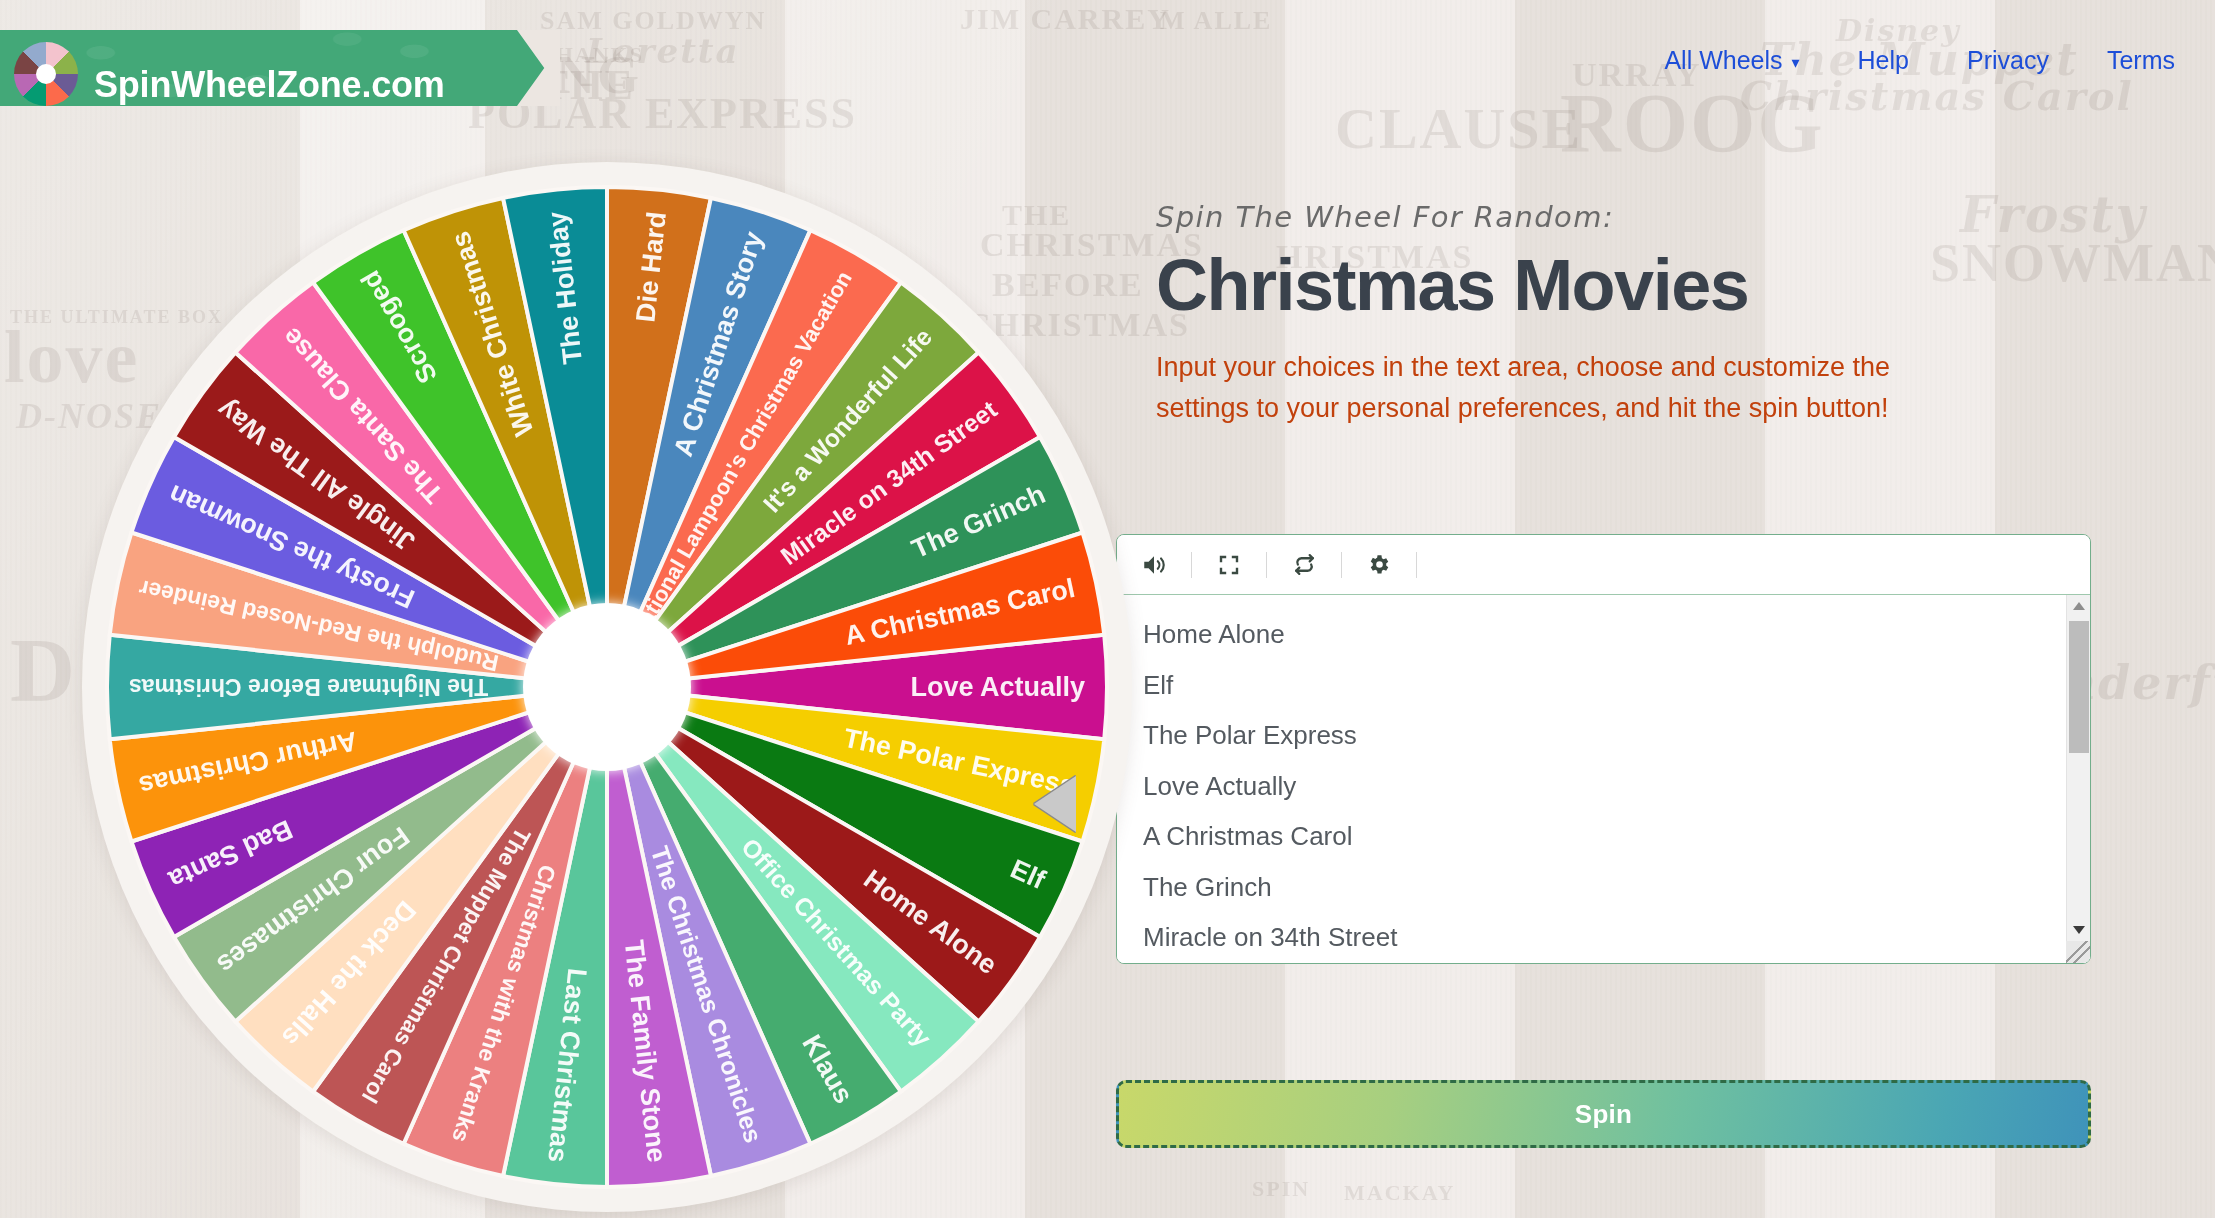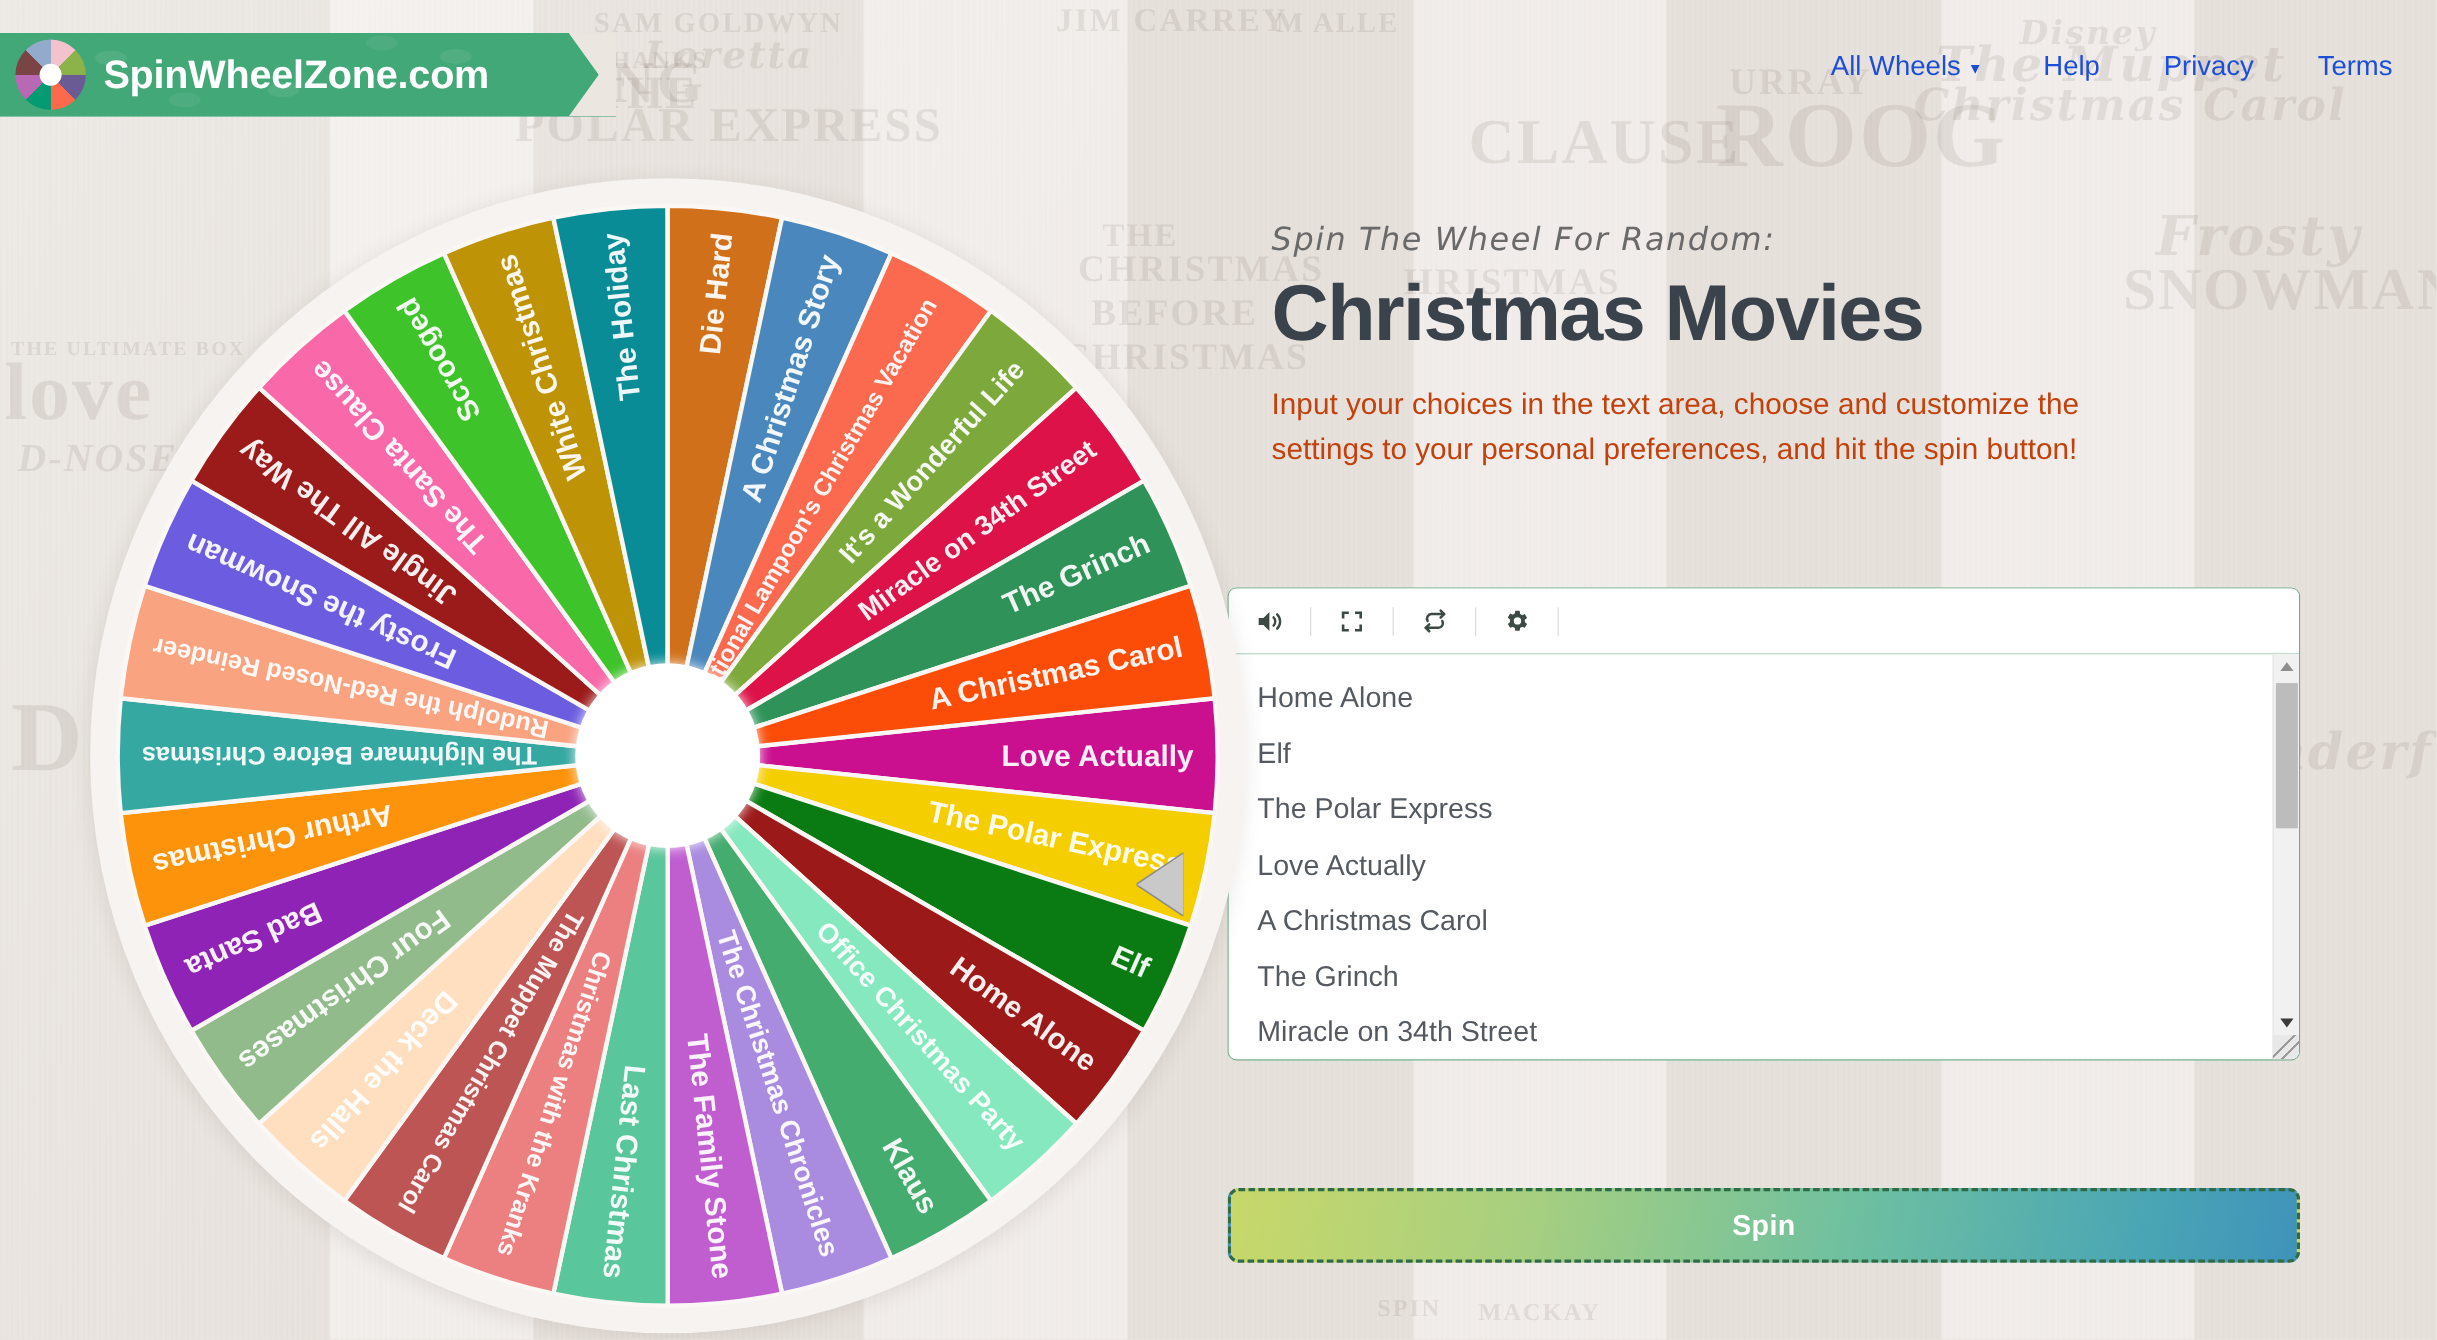--- a/index.html
+++ b/index.html
@@ -55,21 +55,21 @@
   }
 
   #logo-ribbon {
     position: absolute;
     left: 0;
     top: 30px;
     height: 76px;
     width: 560px;
     background: #43a878;
     display: flex;
-    align-items: center;
+    align-items: flex-end;
     padding-left: 14px;
     overflow: hidden;
   }
   #logo-ribbon::before {
     content: "";
     position: absolute;
     inset: 0;
     background:
       radial-gradient(ellipse 30px 14px at 18% 30%, rgba(255,255,255,0.07) 45%, transparent 50%),
       radial-gradient(ellipse 30px 14px at 46% 68%, rgba(255,255,255,0.07) 45%, transparent 50%),

